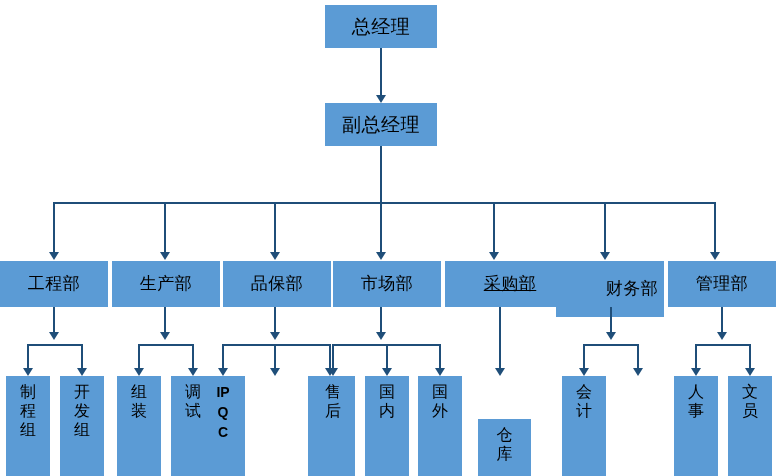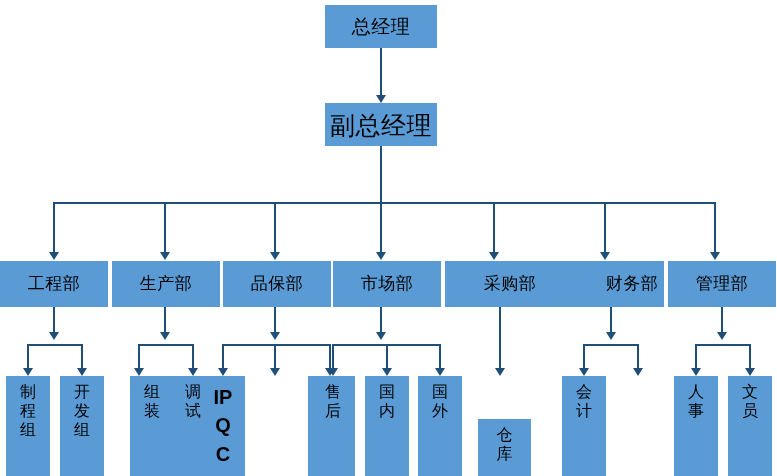--- a/index.html
+++ b/index.html
@@ -22,37 +22,37 @@
     box-sizing:border-box;
     display:flex;
     align-items:center;
     justify-content:center;
     text-align:center;
     line-height:1.12;
     letter-spacing:0.5px;
     user-select:none;
   }
   .node.lvl1{font-size:19px;}
-  .node.lvl2{font-size:25px;}
+  .node.lvl2{font-size:19px;}
   .node.dept{font-size:17px;}
   .node.leaf{
     font-size:16px;
     align-items:flex-start;
     padding-top:7px;
     line-height:1.18;
   }
   .node.leaf .txt{
     display:block;
     width:1em;
     word-break:break-all;
     white-space:normal;
   }
   .node.leaf.latin{
     font-weight:bold;
-    font-size:20px;
+    font-size:14px;
     letter-spacing:0px;
     line-height:1.42;
   }
   .node.leaf.latin .txt{
     width:1em;
     word-break:break-all;
   }
   
   .conn{
     position:absolute;
@@ -113,24 +113,24 @@
   </div>
   <div class="node dept" style="left:112px;top:261px;width:108px;height:46px;">
     <span class="txt">生产部</span>
   </div>
   <div class="node dept" style="left:223px;top:261px;width:108px;height:46px;">
     <span class="txt">品保部</span>
   </div>
   <div class="node dept" style="left:333px;top:261px;width:108px;height:46px;">
     <span class="txt">市场部</span>
   </div>
-  <div class="node dept" style="left:445px;top:261px;width:130px;height:46px;">
+  <div class="node dept" style="left:445px;top:261px;width:130px;height:46px;text-decoration:underline;">
     <span class="txt">采购部</span>
   </div>
-  <div class="node dept" style="left:556px;top:261px;width:108px;height:46px;padding-left:44px;">
+  <div class="node dept" style="left:556px;top:261px;width:108px;height:56px;padding-left:44px;">
     <span class="txt">财务部</span>
   </div>
   <div class="node dept" style="left:668px;top:261px;width:108px;height:46px;">
     <span class="txt">管理部</span>
   </div>
 
   <div class="conn v" style="left:53px;top:307px;width:2px;height:25px;"></div>
   <div class="arrow" style="left:49px;top:332px;"></div>
   <div class="conn h" style="left:27px;top:344px;width:56px;height:2px;"></div>
   <div class="conn v" style="left:27px;top:344px;width:2px;height:24px;"></div>
@@ -185,21 +185,21 @@
   <div class="conn v" style="left:749px;top:344px;width:2px;height:24px;"></div>
   <div class="arrow" style="left:745px;top:368px;"></div>
 
   <div class="node leaf" style="left:6px;top:376px;width:44px;height:100px;">
     <span class="txt">制程组</span>
   </div>
   <div class="node leaf" style="left:60px;top:376px;width:44px;height:100px;">
     <span class="txt">开发组</span>
   </div>
 
-  <div class="node leaf" style="left:130px;top:376px;width:44px;height:100px;">
+  <div class="node leaf" style="left:117px;top:376px;width:44px;height:100px;">
     <span class="txt">组装</span>
   </div>
   <div class="node leaf" style="left:171px;top:376px;width:44px;height:100px;">
     <span class="txt">调试</span>
   </div>
 
   <div class="node leaf latin" style="left:201px;top:376px;width:44px;height:100px;">
     <span class="txt">IPQC</span>
   </div>
   <div class="node leaf latin" style="left:308px;top:376px;width:44px;height:100px;">

